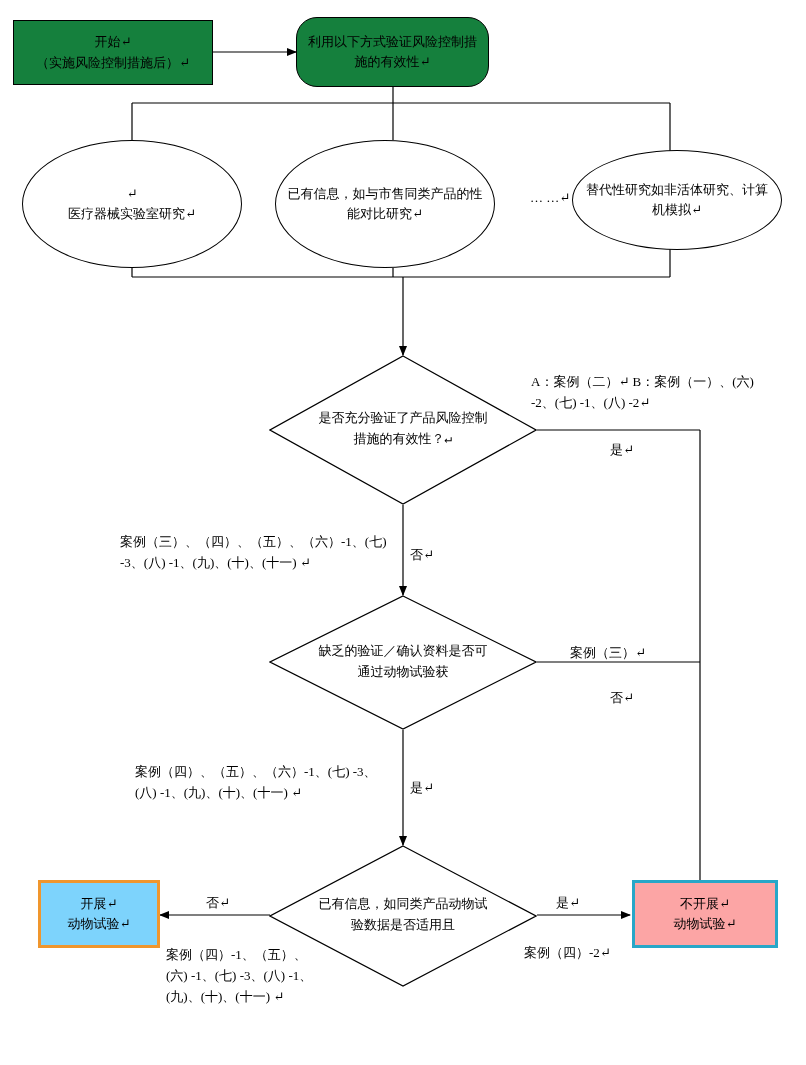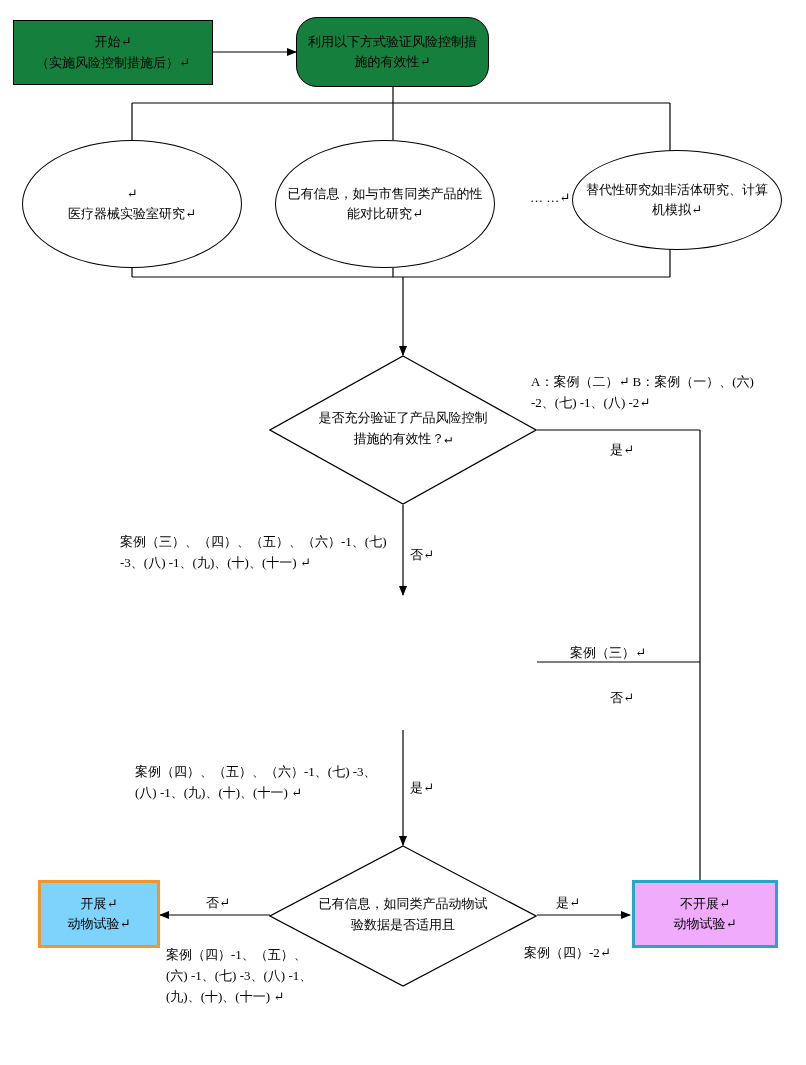--- a/index.html
+++ b/index.html
@@ -32,21 +32,21 @@
   .rect {
     border: 1px solid #000;
     background: #15803d;
   }
   .rect-thick-orange {
     border: 3px solid #F0962D;
     background: #7dd3fc;
   }
   .rect-thick-blue {
     border: 3px solid #27A7C8;
-    background: #f0abfc;
+    background: #fca5a5;
   }
   .ellipse {
     border: 1px solid #000;
     border-radius: 50%;
     background: #fff;
   }
   .node .inner {
     padding: 2px 8px;
     width: 100%;
   }
@@ -166,20 +166,28 @@
 
   <div class="diamond-wrap" style="left:269px; top:355px; width:268px; height:150px;">
     <div class="diamond-shape">
       <svg width="268" height="150" viewBox="0 0 268 150">
         <polygon points="134,1 267,75 134,149 1,75" fill="#ffffff" stroke="#000000" stroke-width="1.2"></polygon>
       </svg>
     </div>
     <div class="diamond-label">是否充分验证了产品风险控制措施的有效性？↵</div>
   </div>
 
+  <div class="diamond-wrap" style="left:269px; top:595px; width:268px; height:135px;">
+    <div class="diamond-shape">
+      <svg width="268" height="135" viewBox="0 0 268 135">
+        <polygon points="134,1 267,67 134,134 1,67" fill="#ffffff" stroke="#000000" stroke-width="1.2"></polygon>
+      </svg>
+    </div>
+    <div class="diamond-label">缺乏的验证／确认资料是否可通过动物试验获</div>
+  </div>
 
   <div class="diamond-wrap" style="left:269px; top:845px; width:268px; height:142px;">
     <div class="diamond-shape">
       <svg width="268" height="142" viewBox="0 0 268 142">
         <polygon points="134,1 267,71 134,141 1,71" fill="#ffffff" stroke="#000000" stroke-width="1.2"></polygon>
       </svg>
     </div>
     <div class="diamond-label">已有信息，如同类产品动物试验数据是否适用且</div>
   </div>
 

